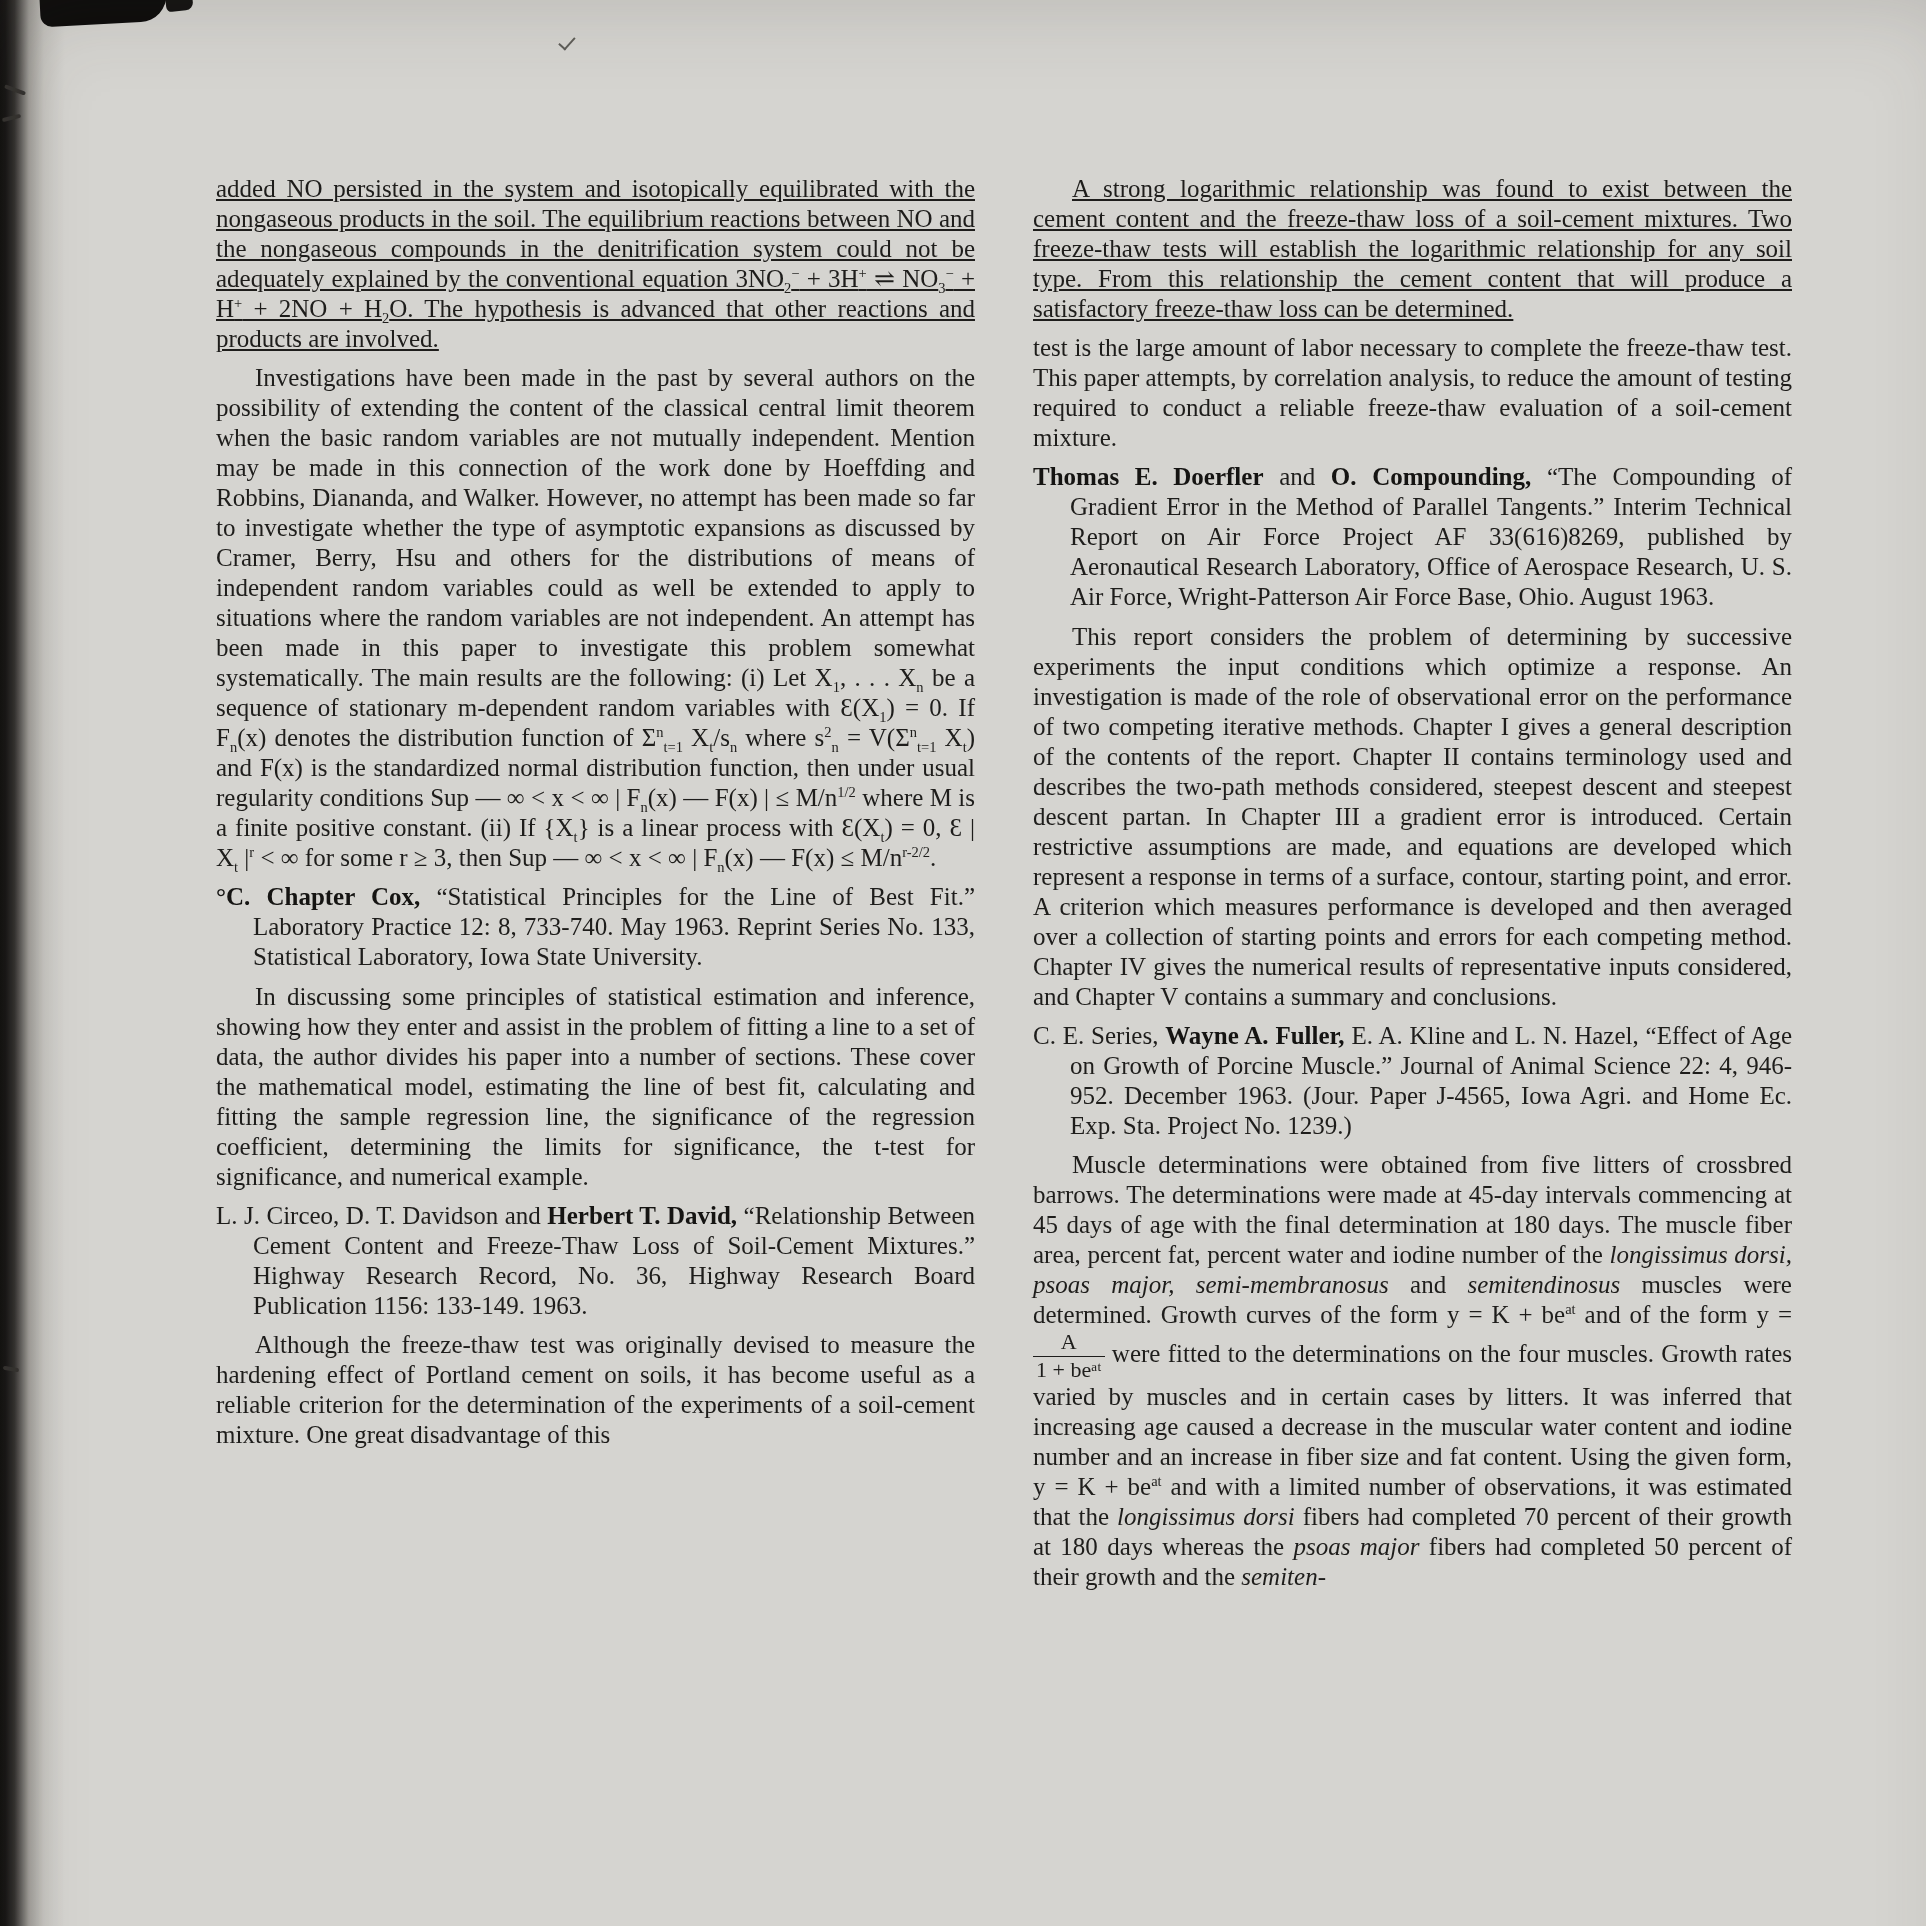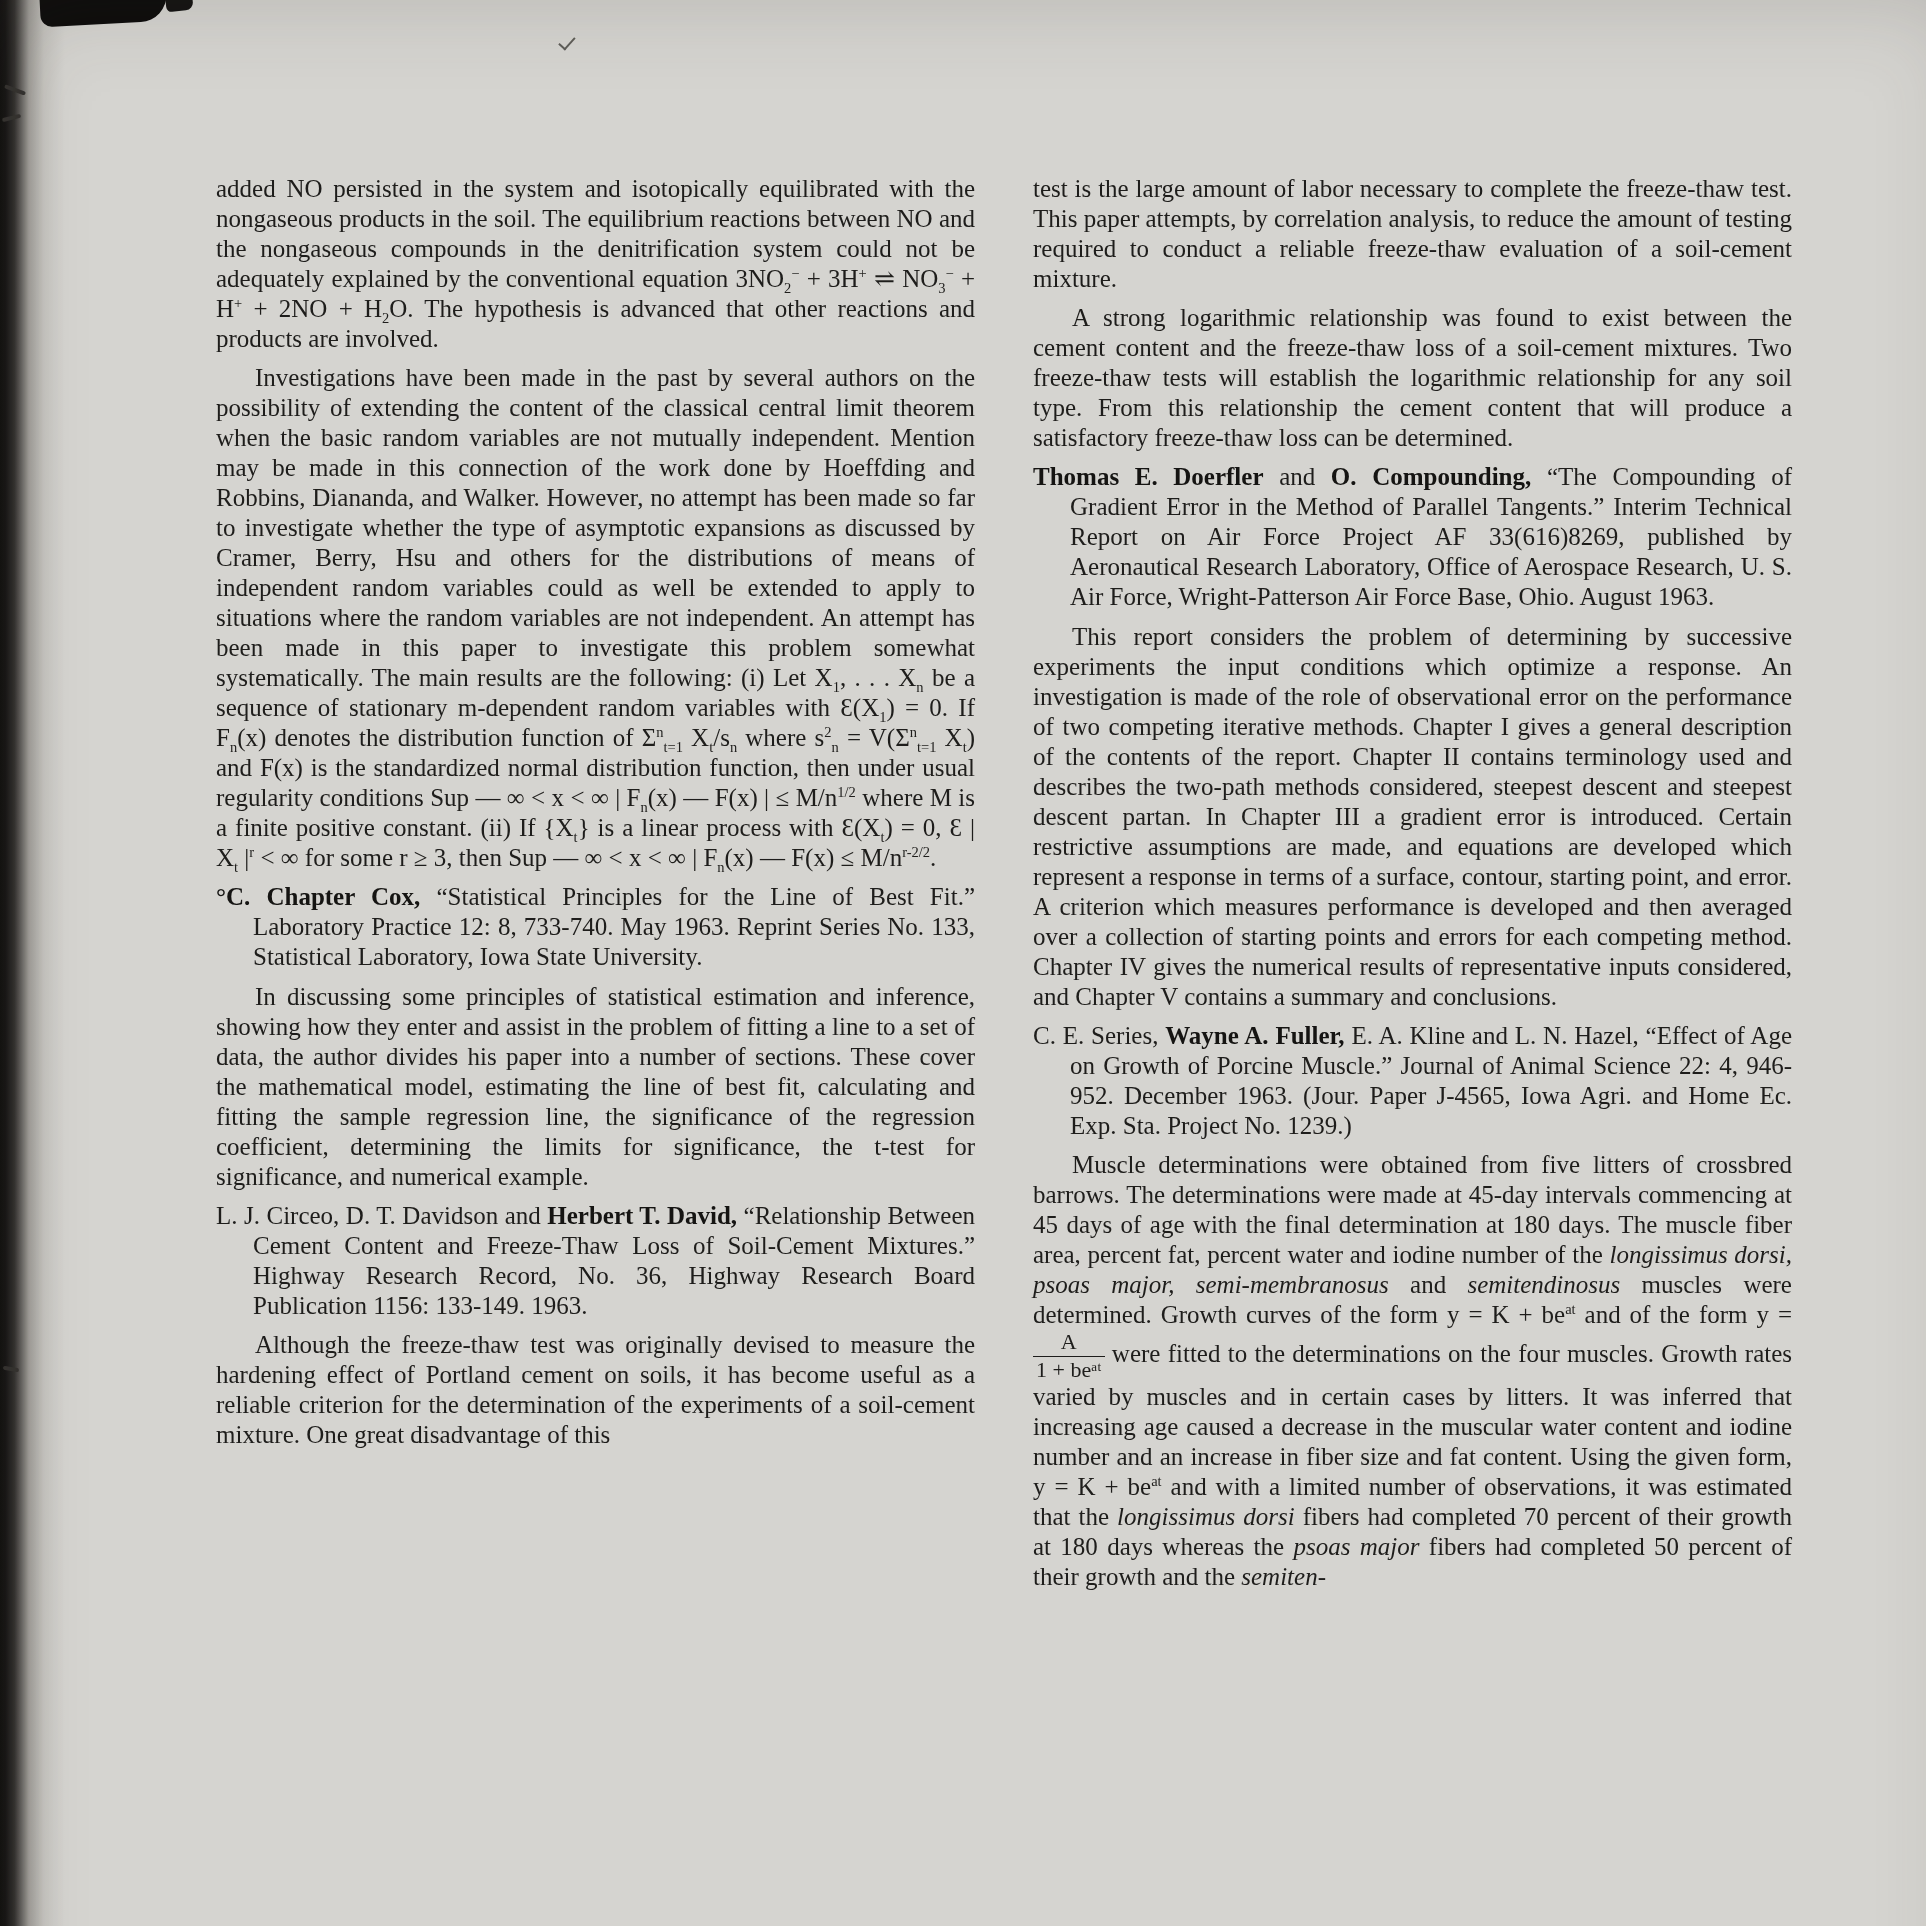--- a/index.html
+++ b/index.html
@@ -55,21 +55,21 @@
   .text-area {
     position: absolute; left: 216px; top: 174px; width: 1576px;
     display: flex; gap: 58px;
     font-size: 25px; line-height: 30px;
     text-align: justify;
     hyphens: auto;
   }
   .column { width: 759px; }
 
   p { margin: 9.2px 0 0 0; }
-  p:first-child { margin-top: 0; }
+  p:first-child { margin-top: 0; text-decoration: underline; }
   .paragraph.indent { text-indent: 39px; }
   .entry { padding-left: 37px; text-indent: -37px; }
 
   b { font-weight: bold; color: #151412; }
   i { font-style: italic; }
   sub, sup { font-size: 58%; line-height: 0; }
 
   .frac {
     display: inline-block; vertical-align: middle; text-align: center;
     line-height: 1.08; font-size: 0.88em; text-indent: 0;
@@ -93,22 +93,22 @@
   <div class="text-area">
     <div class="column">
         <p class="paragraph"><span>added NO persisted in the system and isotopically equilibrated with the nongaseous products in the soil. The equilibrium reactions between NO and the nongaseous compounds in the denitrification system could not be adequately explained by the conventional equation 3NO</span><sub>2</sub><sup>−</sup><span> + 3H</span><sup>+</sup><span> ⇌ NO</span><sub>3</sub><sup>−</sup><span> + H</span><sup>+</sup><span> + 2NO + H</span><sub>2</sub><span>O. The hypothesis is advanced that other reactions and products are involved.</span></p>
         <p class="paragraph indent"><span>Investigations have been made in the past by several authors on the possibility of extending the content of the classical central limit theorem when the basic random variables are not mutually independent. Mention may be made in this connection of the work done by Hoeffding and Robbins, Diananda, and Walker. However, no attempt has been made so far to investigate whether the type of asymptotic expansions as discussed by Cramer, Berry, Hsu and others for the distributions of means of independent random variables could as well be extended to apply to situations where the random variables are not independent. An attempt has been made in this paper to investigate this problem somewhat systematically. The main results are the following: (i) Let X</span><sub>1</sub><span>, . . . X</span><sub>n</sub><span> be a sequence of stationary m-dependent random variables with Ɛ(X</span><sub>1</sub><span>) = 0. If F</span><sub>n</sub><span>(x) denotes the distribution function of Σ</span><sup>n</sup><sub>t=1</sub><span> X</span><sub>t</sub><span>/s</span><sub>n</sub><span> where s</span><sup>2</sup><sub>n</sub><span> = V(Σ</span><sup>n</sup><sub>t=1</sub><span> X</span><sub>t</sub><span>) and F(x) is the standardized normal distribution function, then under usual regularity conditions Sup — ∞ &lt; x &lt; ∞ | F</span><sub>n</sub><span>(x) — F(x) | ≤ M/n</span><sup>1/2</sup><span> where M is a finite positive constant. (ii) If {X</span><sub>t</sub><span>} is a linear process with Ɛ(X</span><sub>t</sub><span>) = 0, Ɛ | X</span><sub>t</sub><span> |</span><sup>r</sup><span> &lt; ∞ for some r ≥ 3, then Sup — ∞ &lt; x &lt; ∞ | F</span><sub>n</sub><span>(x) — F(x) ≤ M/n</span><sup>r-2/2</sup><span>.</span></p>
         <p class="entry"><b>°C. Chapter Cox,</b><span> “Statistical Principles for the Line of Best Fit.” Laboratory Practice 12: 8, 733-740. May 1963. Reprint Series No. 133, Statistical Laboratory, Iowa State University.</span></p>
         <p class="paragraph indent"><span>In discussing some principles of statistical estimation and inference, showing how they enter and assist in the problem of fitting a line to a set of data, the author divides his paper into a number of sections. These cover the mathematical model, estimating the line of best fit, calculating and fitting the sample regression line, the significance of the regression coefficient, determining the limits for significance, the t-test for significance, and numerical example.</span></p>
         <p class="entry"><span>L. J. Circeo, D. T. Davidson and </span><b>Herbert T. David,</b><span> “Relationship Between Cement Content and Freeze-Thaw Loss of Soil-Cement Mixtures.” Highway Research Record, No. 36, Highway Research Board Publication 1156: 133-149. 1963.</span></p>
         <p class="paragraph indent"><span>Although the freeze-thaw test was originally devised to measure the hardening effect of Portland cement on soils, it has become useful as a reliable criterion for the determination of the experiments of a soil-cement mixture. One great disadvantage of this</span></p>
       </div>
     <div class="column">
+        <p class="paragraph indent"><span>A strong logarithmic relationship was found to exist between the cement content and the freeze-thaw loss of a soil-cement mixtures. Two freeze-thaw tests will establish the logarithmic relationship for any soil type. From this relationship the cement content that will produce a satisfactory freeze-thaw loss can be determined.</span></p>
         <p class="paragraph"><span>test is the large amount of labor necessary to complete the freeze-thaw test. This paper attempts, by correlation analysis, to reduce the amount of testing required to conduct a reliable freeze-thaw evaluation of a soil-cement mixture.</span></p>
-        <p class="paragraph indent"><span>A strong logarithmic relationship was found to exist between the cement content and the freeze-thaw loss of a soil-cement mixtures. Two freeze-thaw tests will establish the logarithmic relationship for any soil type. From this relationship the cement content that will produce a satisfactory freeze-thaw loss can be determined.</span></p>
         <p class="entry"><b>Thomas E. Doerfler</b><span> and </span><b>O. Compounding,</b><span> “The Compounding of Gradient Error in the Method of Parallel Tangents.” Interim Technical Report on Air Force Project AF 33(616)8269, published by Aeronautical Research Laboratory, Office of Aerospace Research, U. S. Air Force, Wright-Patterson Air Force Base, Ohio. August 1963.</span></p>
         <p class="paragraph indent"><span>This report considers the problem of determining by successive experiments the input conditions which optimize a response. An investigation is made of the role of observational error on the performance of two competing iterative methods. Chapter I gives a general description of the contents of the report. Chapter II contains terminology used and describes the two-path methods considered, steepest descent and steepest descent partan. In Chapter III a gradient error is introduced. Certain restrictive assumptions are made, and equations are developed which represent a response in terms of a surface, contour, starting point, and error. A criterion which measures performance is developed and then averaged over a collection of starting points and errors for each competing method. Chapter IV gives the numerical results of representative inputs considered, and Chapter V contains a summary and conclusions.</span></p>
         <p class="entry"><span>C. E. Series, </span><b>Wayne A. Fuller,</b><span> E. A. Kline and L. N. Hazel, “Effect of Age on Growth of Porcine Muscle.” Journal of Animal Science 22: 4, 946-952. December 1963. (Jour. Paper J-4565, Iowa Agri. and Home Ec. Exp. Sta. Project No. 1239.)</span></p>
         <p class="paragraph indent"><span>Muscle determinations were obtained from five litters of crossbred barrows. The determinations were made at 45-day intervals commencing at 45 days of age with the final determination at 180 days. The muscle fiber area, percent fat, percent water and iodine number of the </span><i>longissimus dorsi, psoas major, semi-membranosus</i><span> and </span><i>semitendinosus</i><span> muscles were determined. Growth curves of the form y = K + be</span><sup>at</sup><span> and of the form y = </span><span class="frac"><span class="num">A</span><span class="den">1 + beᵃᵗ</span></span><span> were fitted to the determinations on the four muscles. Growth rates varied by muscles and in certain cases by litters. It was inferred that increasing age caused a decrease in the muscular water content and iodine number and an increase in fiber size and fat content. Using the given form, y = K + be</span><sup>at</sup><span> and with a limited number of observations, it was estimated that the </span><i>longissimus dorsi</i><span> fibers had completed 70 percent of their growth at 180 days whereas the </span><i>psoas major</i><span> fibers had completed 50 percent of their growth and the </span><i>semiten-</i></p>
       </div>
   </div>
 
 </div>
 
 

